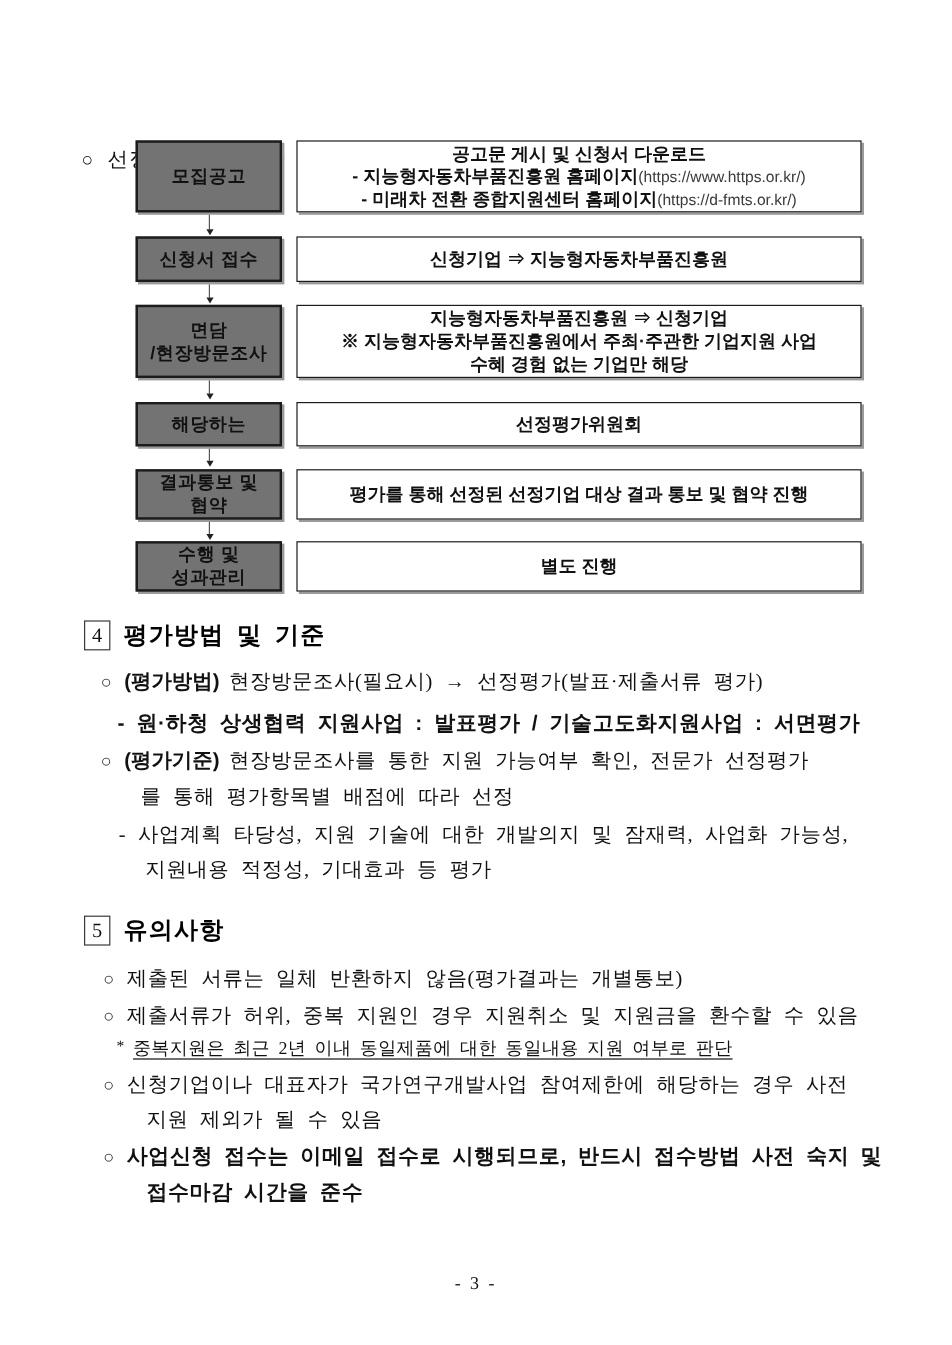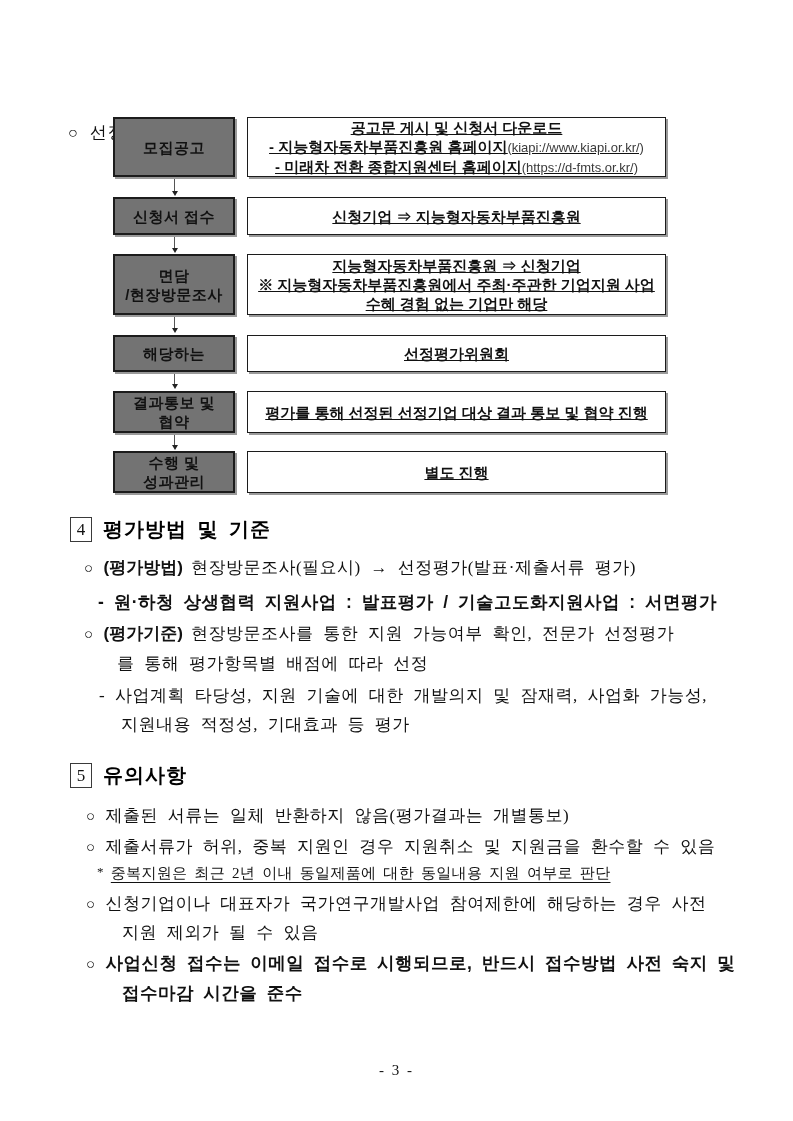--- a/index.html
+++ b/index.html
@@ -29,29 +29,28 @@
     position: absolute; left: 113px; width: 122px; top: 0; bottom: 0;
     background: #737373;
     border: 2px solid #1c1c1c;
     box-shadow: 2px 2px 0 #9a9a9a;
     display: flex; flex-direction: column; align-items: center; justify-content: center;
     font-family: "Liberation Sans", sans-serif;
     font-weight: bold; font-size: 15px; line-height: 19px;
     text-align: center; letter-spacing: 0.5px;
   }
   .desc-box {
-    position: absolute; left: 247px; width: 419px; top: 0; bottom: 0;
+    position: absolute; left: 247px; width: 471px; top: 0; bottom: 0;
     background: #ffffff;
     border: 1.5px solid #1c1c1c;
     box-shadow: 2px 2px 0 #9a9a9a;
     display: flex; flex-direction: column; align-items: center; justify-content: center;
     font-family: "Liberation Sans", sans-serif;
     font-weight: bold; font-size: 15px; line-height: 19px;
     text-align: center;
-    text-decoration: underline;
   }
   .desc-box .url {
     font-weight: normal; font-size: 13px; color: #3a3a3a; letter-spacing: 0;
   }
   .flow-arrow {
     position: absolute; left: 171px; width: 7px;
     display: flex; flex-direction: column; align-items: center;
   }
   .flow-arrow .shaft { width: 1px; background: #555; flex: 1; }
   .flow-arrow .head {
@@ -106,21 +105,21 @@
   <div class="abs proc-title">
     <span class="bullet">○</span><span>선정 및 지원절차</span>
   </div>
 
   <div class="flow-row" style="top:117px; height:60px;">
     <div class="step-box">
       <span>모집공고</span>
     </div>
     <div class="desc-box">
       <span>공고문 게시 및 신청서 다운로드</span>
-      <span><span>- 지능형자동차부품진흥원 홈페이지</span><span class="url">(kiapi://www.kiapi.or.kr/)</span></span>
+      <span><span>- 지능형자동차부품진흥원 홈페이지</span><span class="url">(https://www.https.or.kr/)</span></span>
       <span><span>- 미래차 전환 종합지원센터 홈페이지</span><span class="url">(https://d-fmts.or.kr/)</span></span>
     </div>
   </div>
   <div class="flow-arrow" style="top:179px; height:17px;">
       <div class="shaft"></div>
       <div class="head"></div>
     </div>
 
   <div class="flow-row" style="top:197px; height:38px;">
     <div class="step-box">

